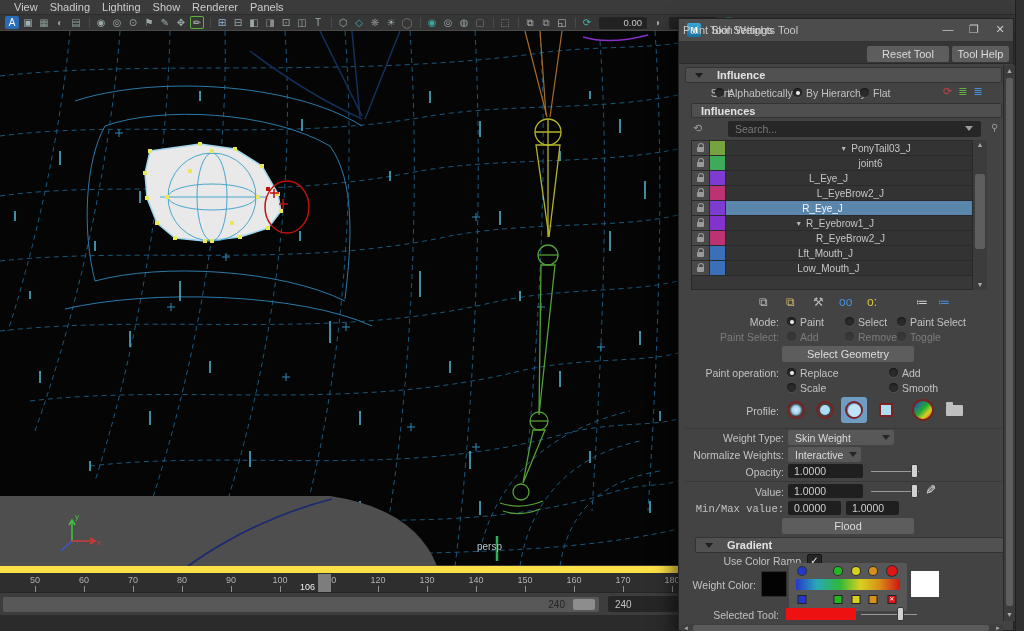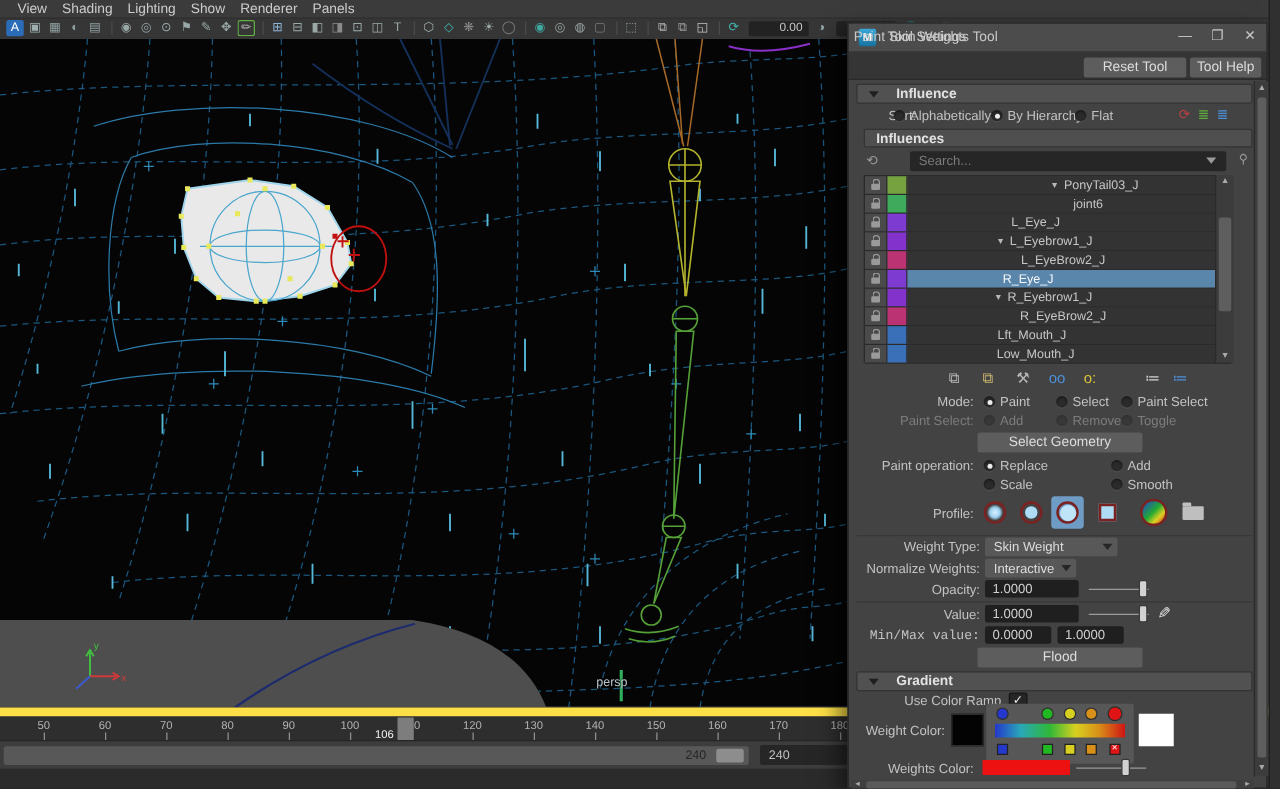--- a/index.html
+++ b/index.html
@@ -414,32 +414,20 @@
           <span class="iname">
             <span class="itext" style="transform: translateX(-27px);">
               <span>L_Eye_J</span>
             </span>
           </span>
         </div>
         <div class="inf-row">
           <span class="lock">
             <span class="padlock"></span>
           </span>
-          <span class="sw" style="background: rgb(131, 51, 204);"></span>
-          <span class="iname">
-            <span class="itext" style="transform: translateX(-20px);">
-              <span class="exp">▼</span>
-              <span>L_Eyebrow1_J</span>
-            </span>
-          </span>
-        </div>
-        <div class="inf-row">
-          <span class="lock">
-            <span class="padlock"></span>
-          </span>
           <span class="sw" style="background: rgb(187, 51, 115);"></span>
           <span class="iname">
             <span class="itext" style="transform: translateX(-5px);">
               <span>L_EyeBrow2_J</span>
             </span>
           </span>
         </div>
         <div class="inf-row sel">
           <span class="lock">
             <span class="padlock"></span>
@@ -592,21 +580,21 @@
         <span class="handle" style="left:40px;"></span>
     </div>
     <span class="abs" style="left:246px;top:463px;color:#e8e8e8;font-size:13px;transform:rotate(90deg);">✎</span>
 
     <div class="lab" style="left:10px;top:484px;width:95px;font-family:Liberation Mono, monospace;">Min/Max value:</div>
     <div class="field" style="left:109px;top:482px;width:53px;height:14px;">0.0000</div>
     <div class="field" style="left:167px;top:482px;width:53px;height:14px;">1.0000</div>
 
     <div class="btn abs" style="left:103px;top:499px;width:132px;height:16px;">Flood</div>
 
-    <div class="sechdr" style="left:6px;top:518px;width:317px;height:16px;">
+    <div class="sechdr" style="left:16px;top:518px;width:317px;height:16px;">
       <span class="tri"></span>
       <span>Gradient</span>
     </div>
     <div class="lab" style="left:40px;top:536px;width:82px;">Use Color Ramp</div>
     <span class="cb" style="left:128px;top:535px;">✓</span>
 
     <div class="lab" style="left:0px;top:560px;width:77px;">Weight Color:</div>
     <div class="abs" style="left:82px;top:552px;width:24px;height:24px;background:#030303;border:1px solid #2e2e2e;"></div>
     <div id="ramp-widget">
       <div id="ramp-bar"></div>
@@ -620,21 +608,21 @@
       <div id="ramp-chips" style="position:absolute;left:7px;top:0;width:104px;height:42px;">
           <span class="rchip" style="left: 6%; background: rgb(36, 56, 204);"></span>
           <span class="rchip" style="left: 40%; background: rgb(34, 184, 34);"></span>
           <span class="rchip" style="left: 58%; background: rgb(216, 208, 32);"></span>
           <span class="rchip" style="left: 74%; background: rgb(216, 144, 24);"></span>
           <span class="rchip" style="left: 92%; background: rgb(224, 20, 20);">✕</span>
         </div>
     </div>
     <div class="abs" style="left:232px;top:552px;width:28px;height:26px;background:#ffffff;"></div>
 
-    <div class="lab" style="left:20px;top:590px;width:80px;">Weights Color:</div>
+    <div class="lab" style="left:20px;top:590px;width:80px;">Selected Tool:</div>
     <div class="abs" style="left:107px;top:589px;width:70px;height:12px;background:#ee1111;"></div>
     <div class="slider" style="left:182px;top:588px;width:56px;height:14px;">
       <span class="track"></span>
         <span class="handle" style="left:36px;"></span>
     </div>
 
     <div class="vscroll" style="left:324px;top:46px;width:11px;height:556px;">
       <div class="sarrow" style="top:1px;">▲</div>
       <div class="vthumb" style="top:13px;height:528px;"></div>
       <div class="sarrow" style="bottom:1px;">▼</div>

